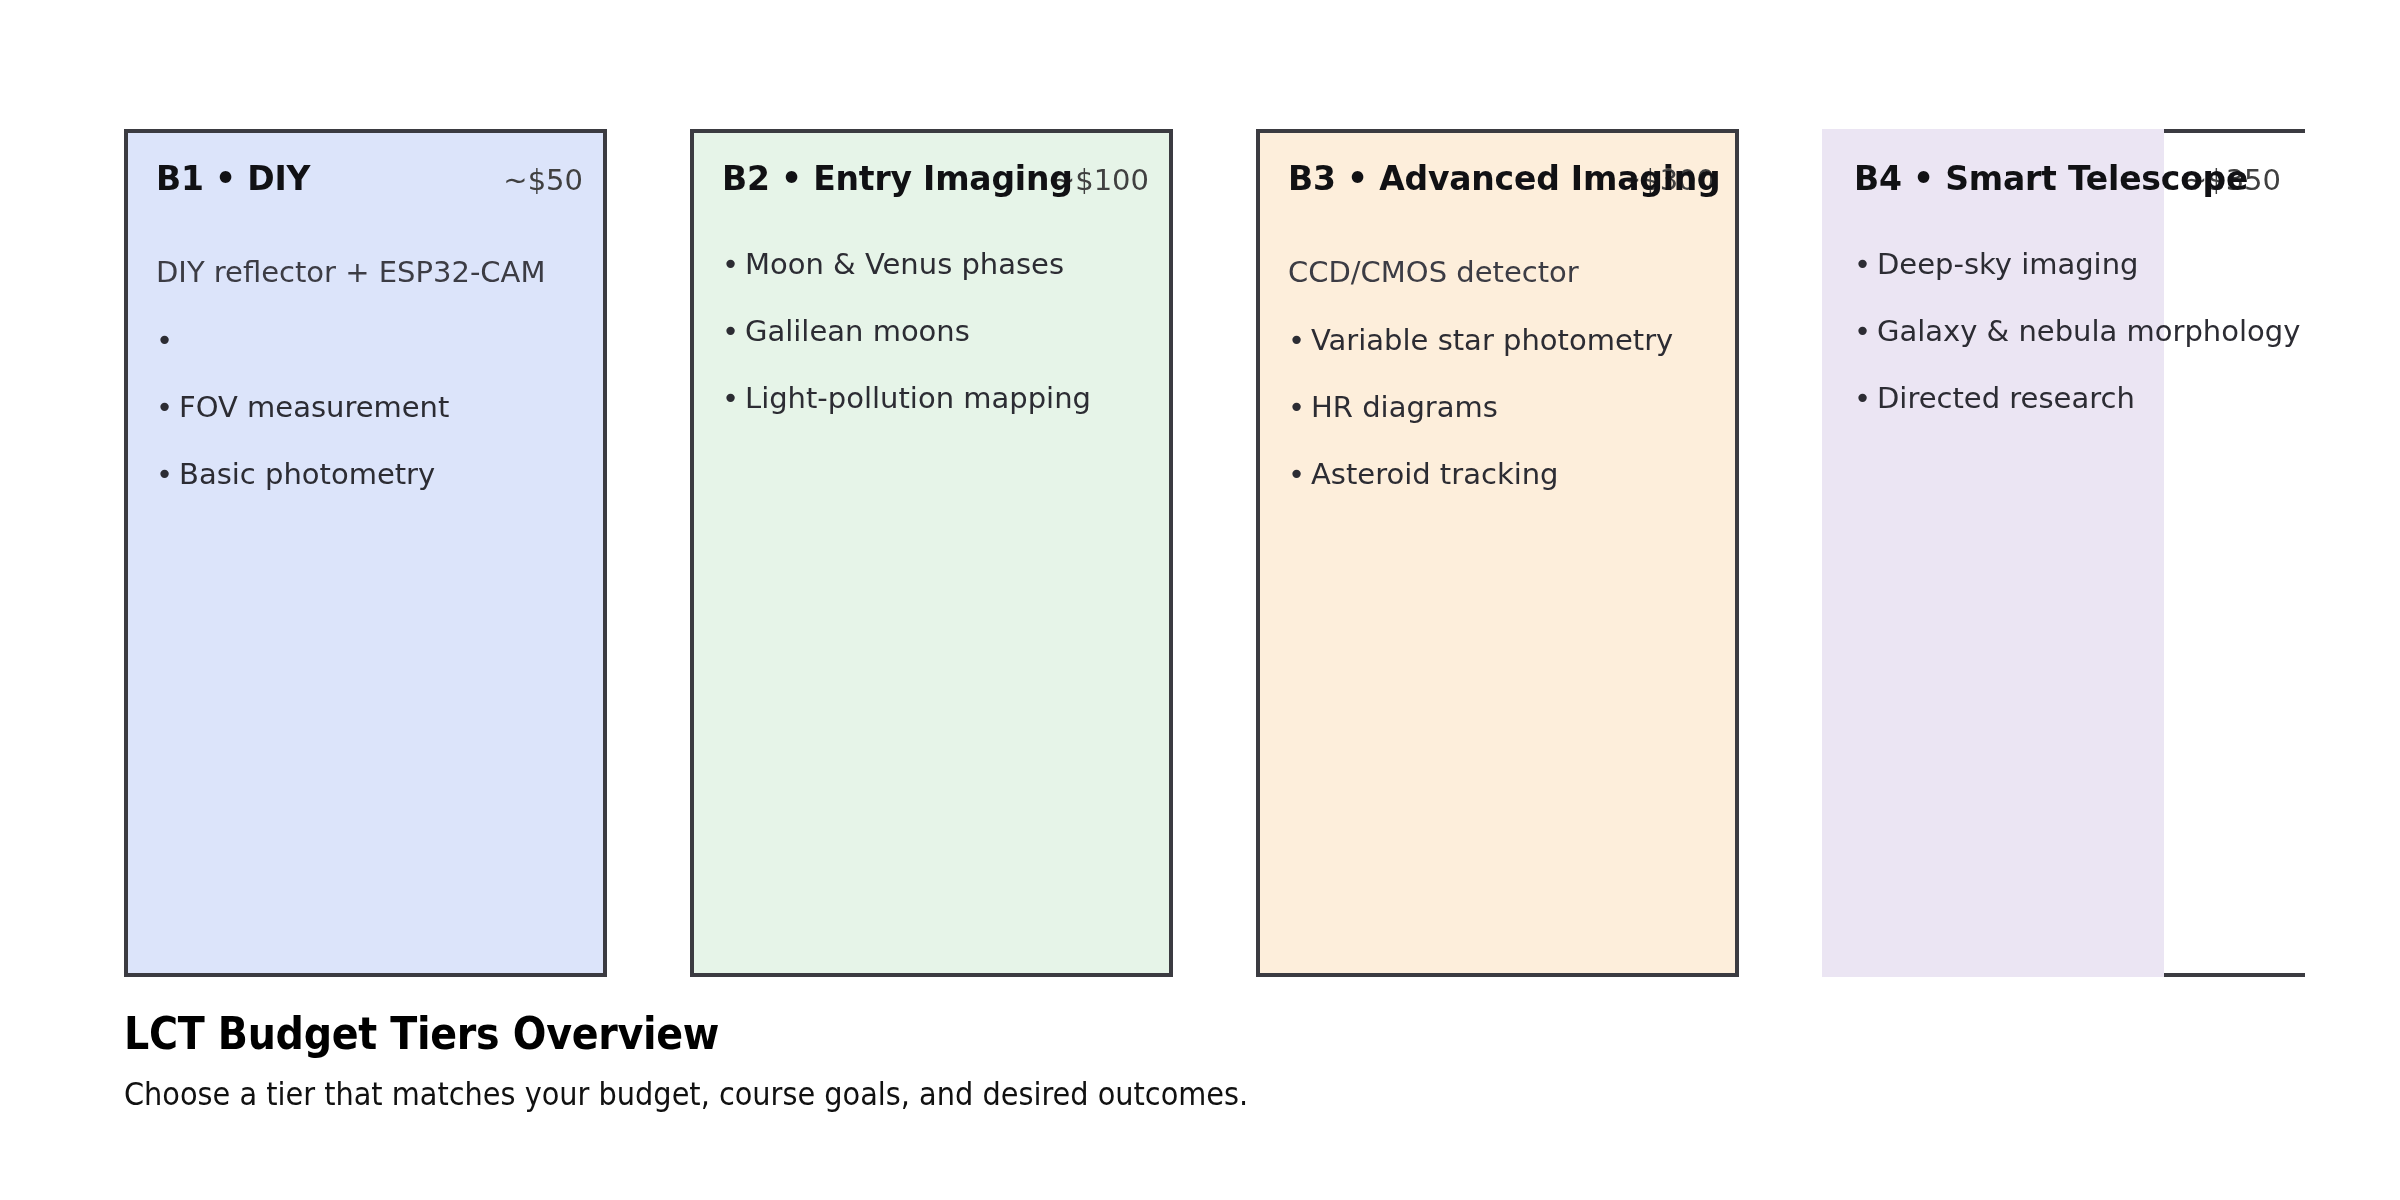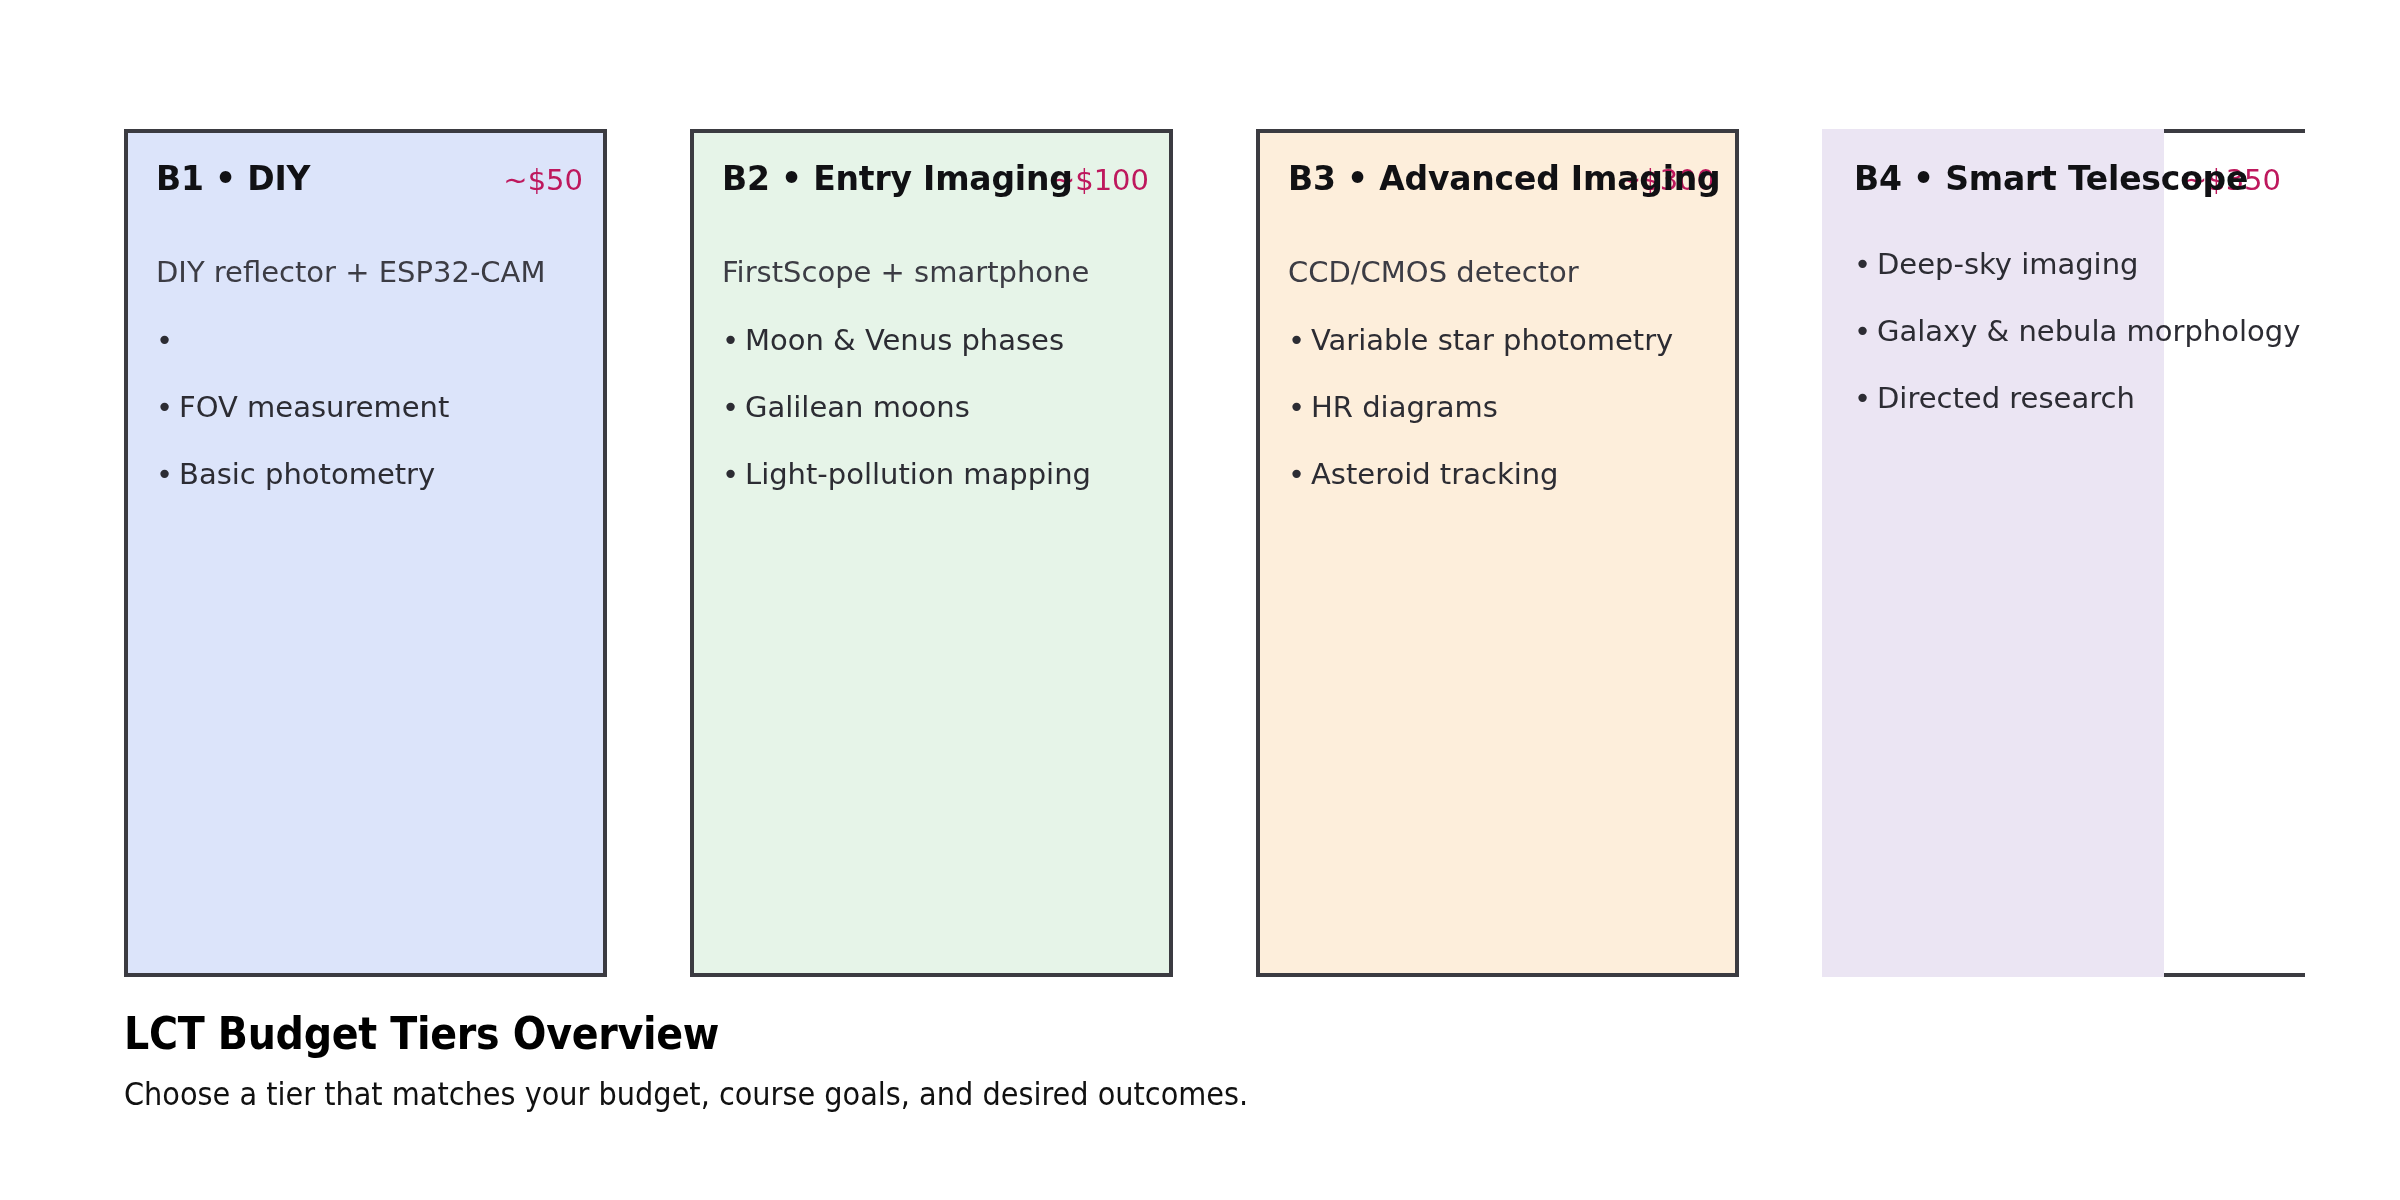--- a/index.html
+++ b/index.html
@@ -59,21 +59,21 @@
     color: #111114;
     letter-spacing: -0.2px;
     flex: 0 0 auto;
     position: relative;
     z-index: 2;
   }
 
   .card-price {
     font-size: 29px;
     font-weight: normal;
-    color: #be185d;
+    color: #404040;
     flex: 0 0 auto;
     margin-left: -108px;
     position: relative;
     z-index: 1;
   }
 
   .card-subtitle {
     margin-top: 42px;
     font-size: 29px;
     color: #3c3c44;
@@ -178,21 +178,20 @@
           <span class="bullet-text">Basic photometry</span>
         </li>
       </ul>
     </div>
 
     <div class="tier-card fill-green">
       <div class="card-head">
         <span class="card-title">B2 • Entry Imaging</span>
         <span class="card-price">~$100</span>
       </div>
-      <div class="card-subtitle">FirstScope + smartphone</div>
       <ul class="bullet-list">
         <li class="bullet-item">
           <span class="bullet-dot">•</span>
           <span class="bullet-text">Moon &amp; Venus phases</span>
         </li>
         <li class="bullet-item">
           <span class="bullet-dot">•</span>
           <span class="bullet-text">Galilean moons</span>
         </li>
         <li class="bullet-item">

